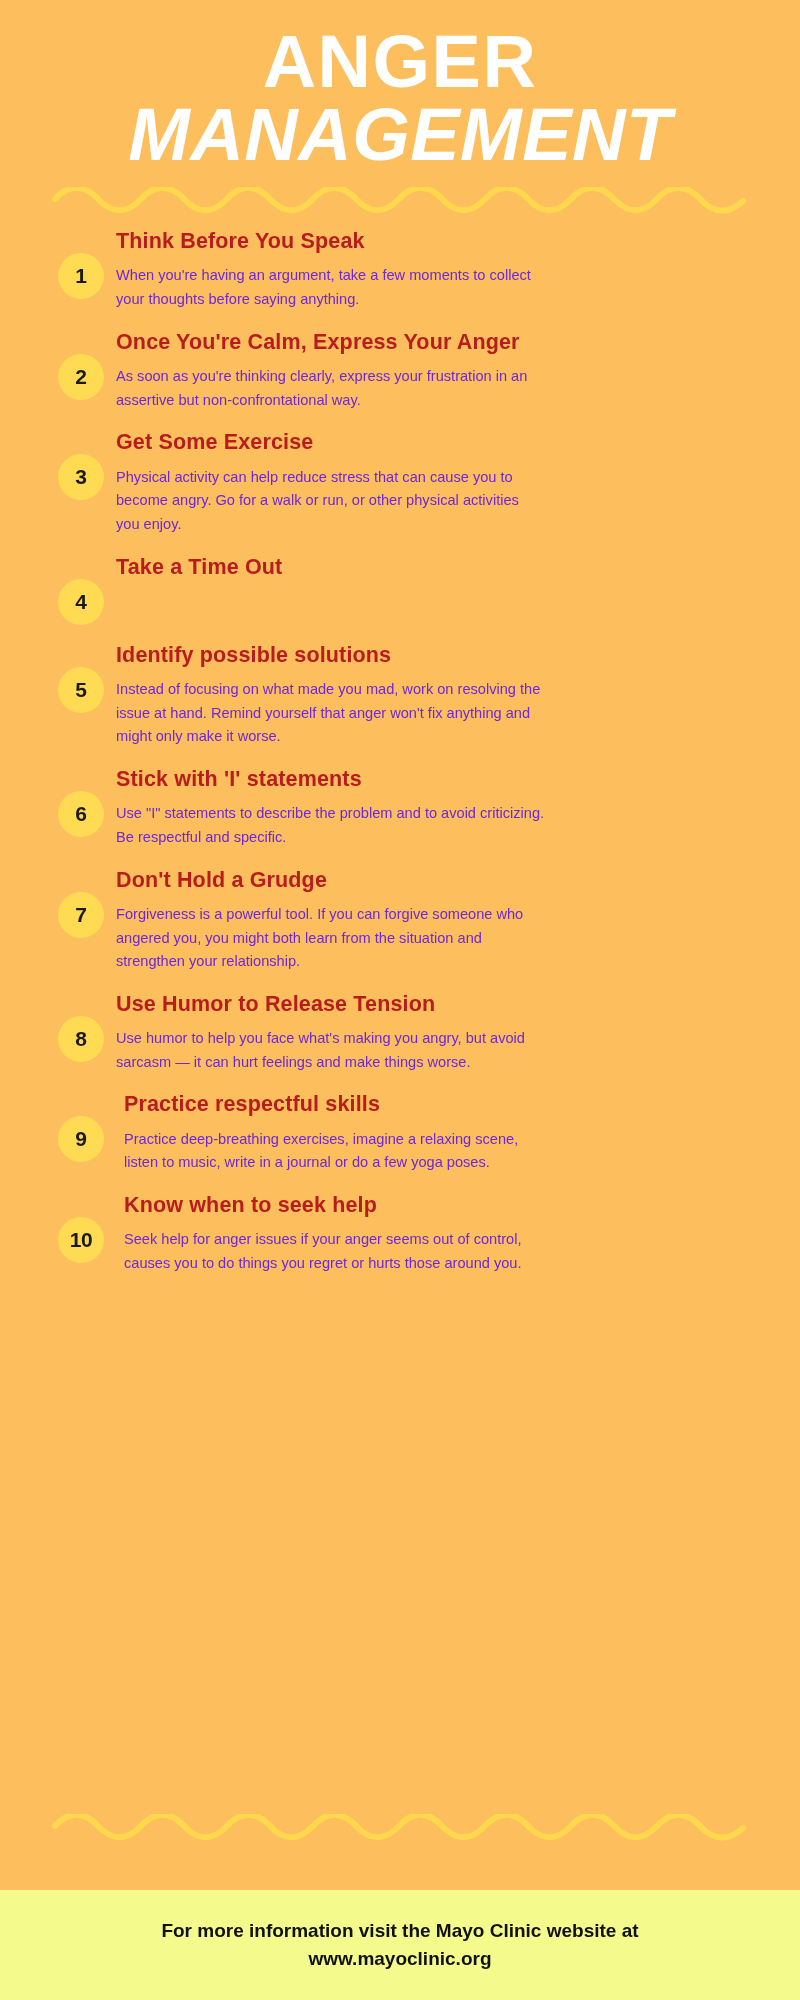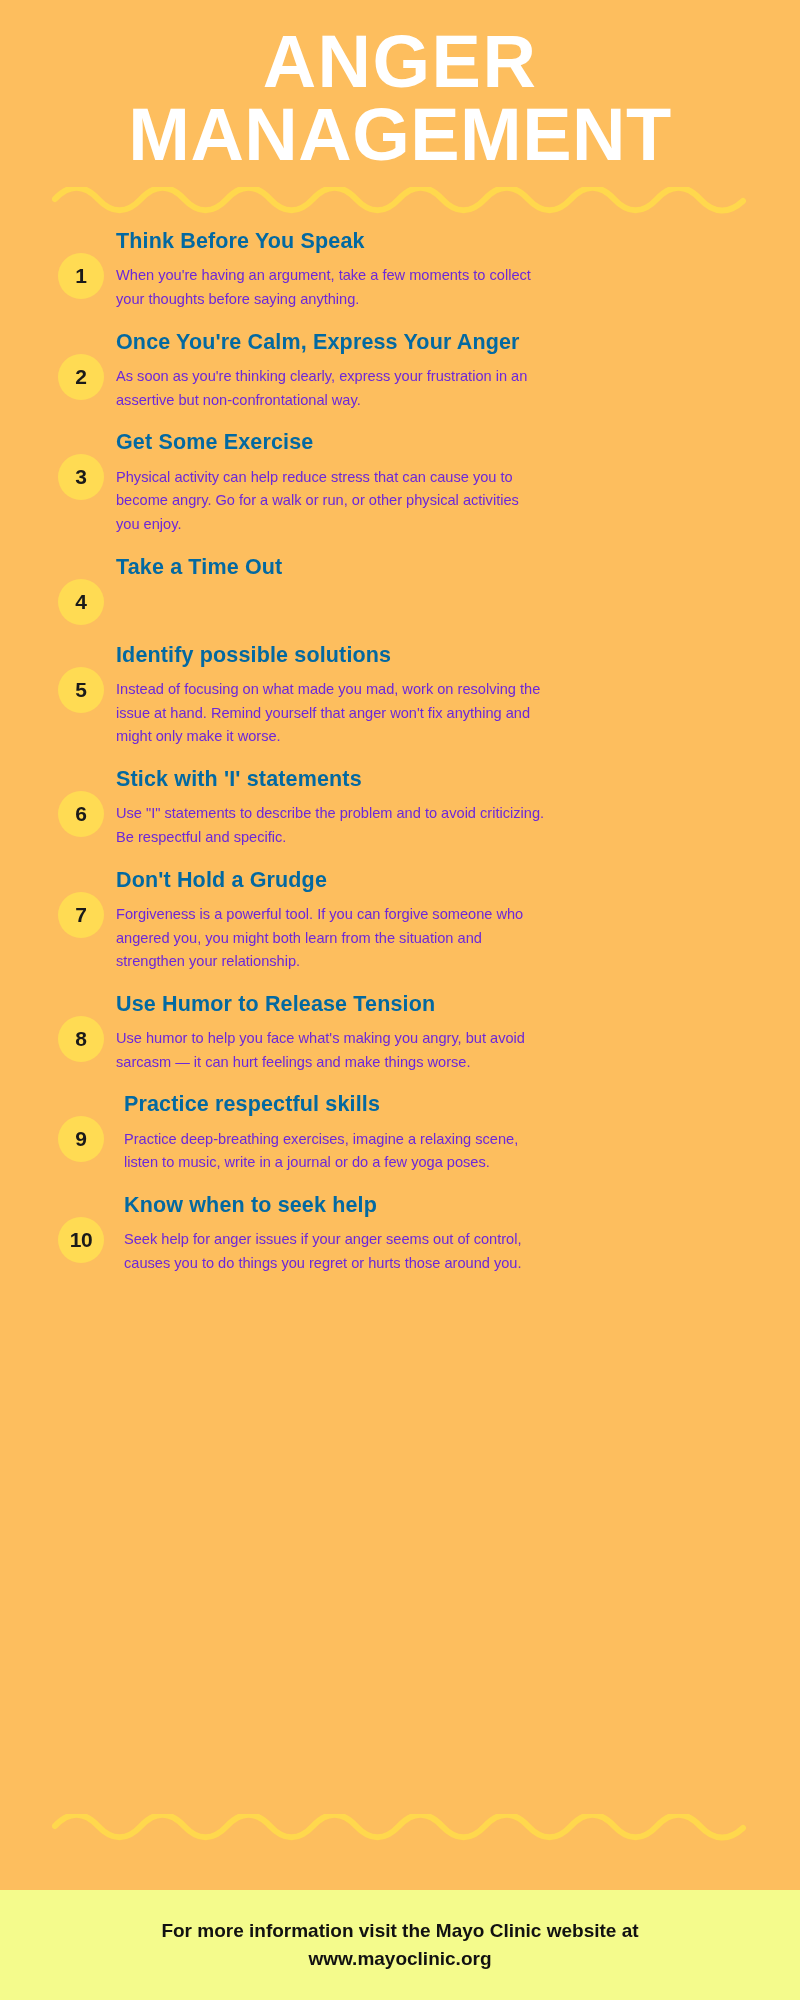--- a/index.html
+++ b/index.html
@@ -33,20 +33,21 @@
     font-family: "Liberation Sans", sans-serif;
     font-weight: bold;
     font-size: 74px;
     line-height: 0.98;
     letter-spacing: 1.5px;
     white-space: nowrap;
   }
   .title-line.line2 {
     font-size: 74px;
     letter-spacing: 0.5px;
+    font-style: italic;
   }
 
   
   .wave-wrap {
     padding: 16px 52px 0 52px;
     line-height: 0;
   }
   .wave-wrap.bottom {
     padding-top: 4px;
   }
@@ -81,21 +82,21 @@
   }
   .tip .badge.wide { font-size: 21px; letter-spacing: -0.5px; }
   .tip .body {
     flex: 1 1 auto;
     padding-left: 12px;
   }
   .tip.indented .body { padding-left: 20px; }
 
   .tip h2 {
     margin: 0 0 10px 0;
-    color: #0369a1;
+    color: #b91c1c;
     font-family: "Liberation Sans", sans-serif;
     font-weight: bold;
     font-size: 21.5px;
     line-height: 1.18;
     letter-spacing: 0.15px;
   }
   .tip p {
     margin: 0;
     color: #6d28d9;
     font-family: "Liberation Sans", sans-serif;

